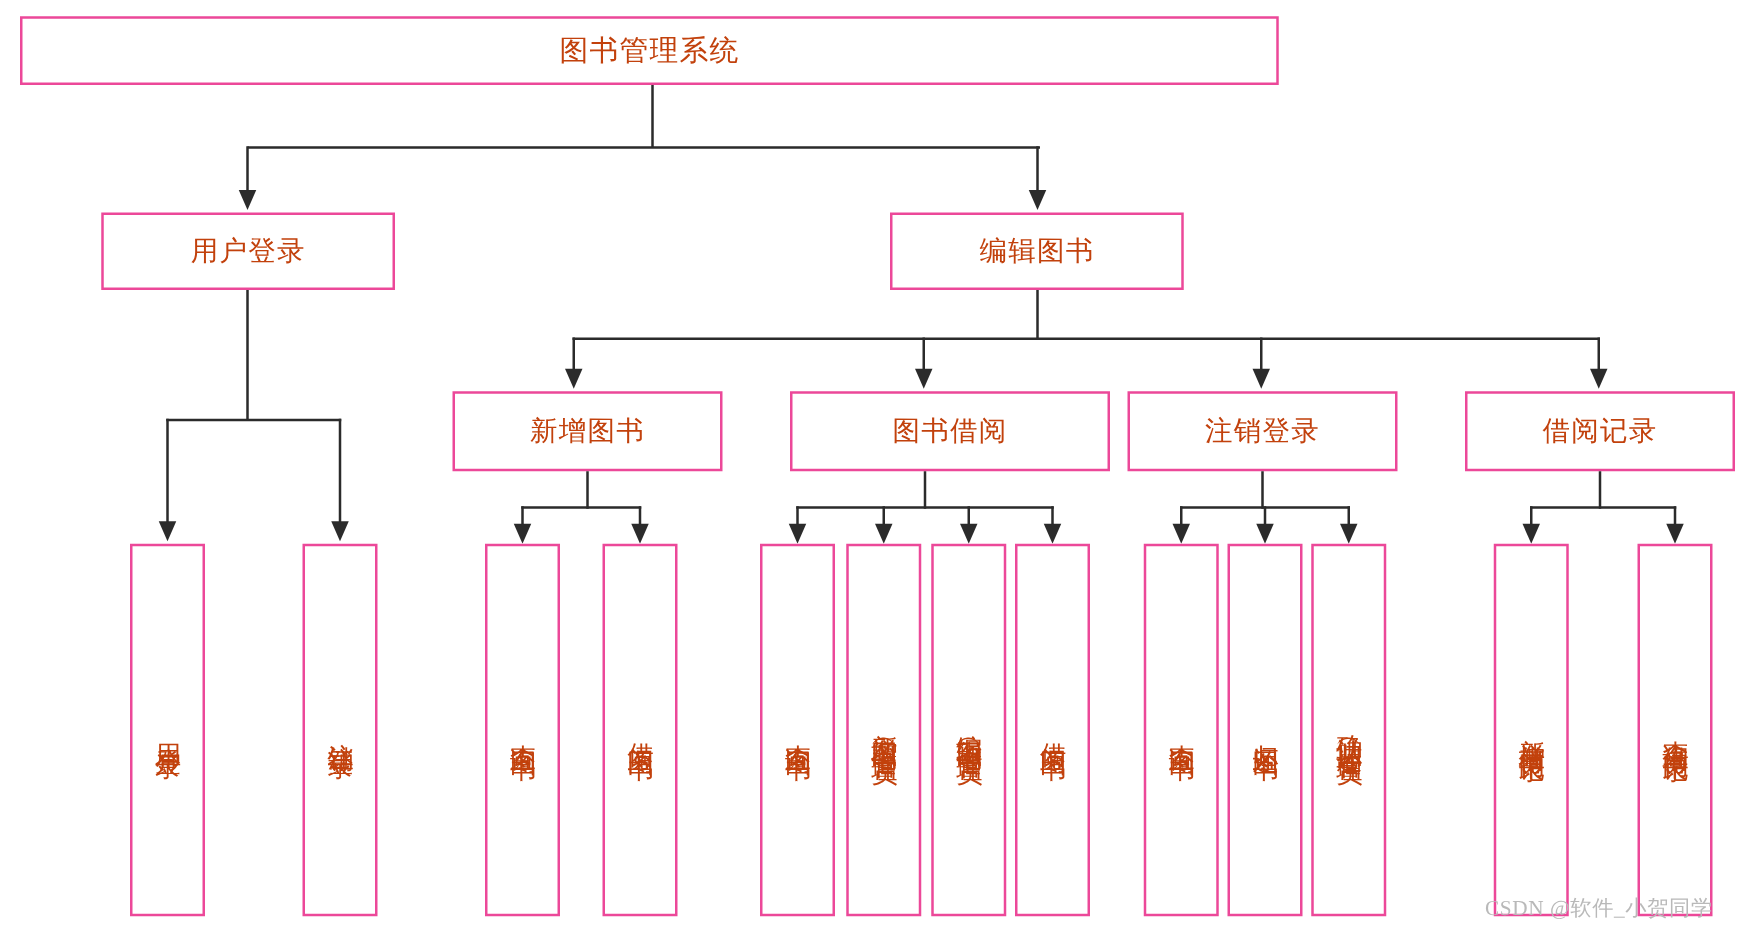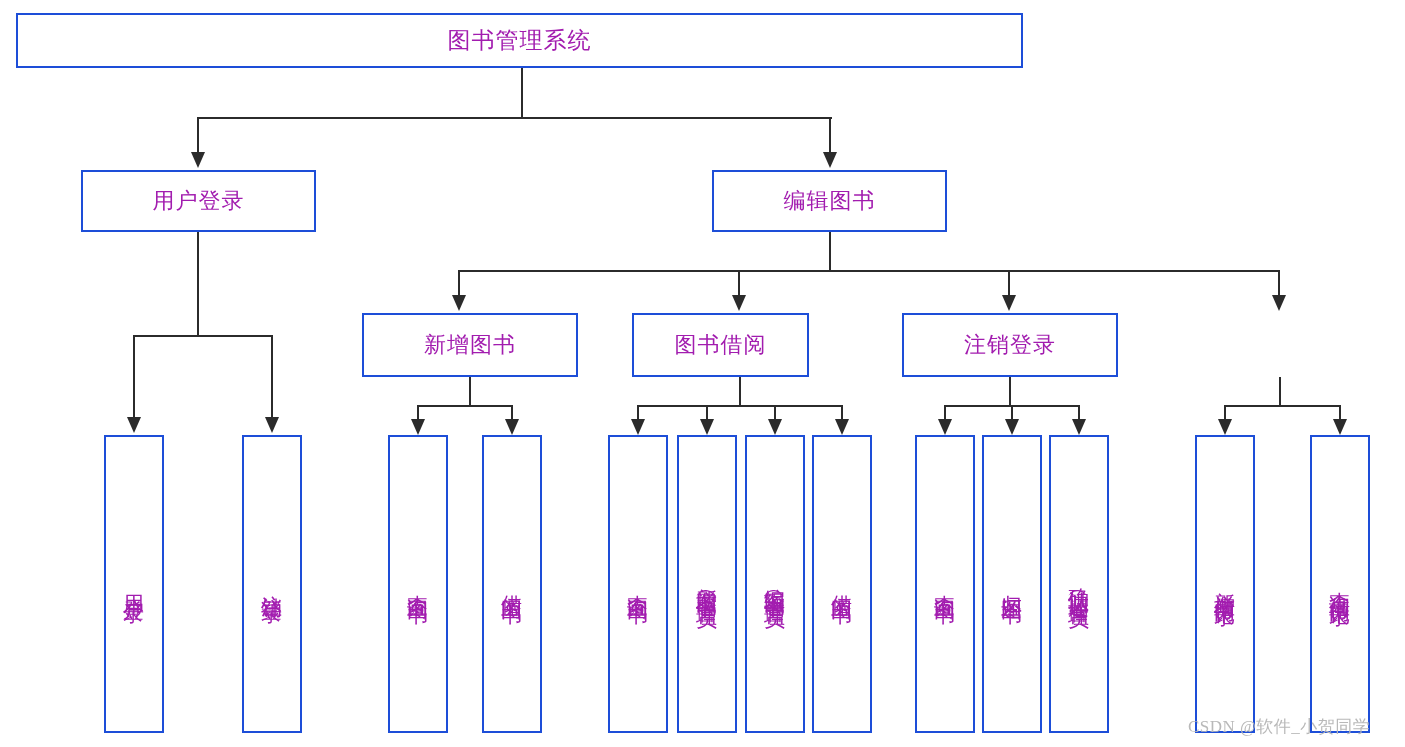--- a/index.html
+++ b/index.html
@@ -14,25 +14,25 @@
     position: relative;
     width: 1405px;
     height: 747px;
     background: #ffffff;
     overflow: hidden;
   }
   .node {
     position: absolute;
     box-sizing: border-box;
     background: #ffffff;
-    border: 2px solid #1d4ed8;
+    border: 2px solid #ec4899;
     display: flex;
     align-items: center;
     justify-content: center;
-    color: #a21caf;
+    color: #c2410c;
   }
   .node .label {
     display: block;
     text-align: center;
     line-height: 1.12;
     white-space: nowrap;
   }
   
   .node.horiz .label {
     font-size: 22px;
@@ -112,25 +112,28 @@
   <div class="ln vline" style="left:738px; top:270px; width:2px; height:27px;"></div>
   <div class="arrow" style="left:732px; top:295px;"></div>
   <div class="ln vline" style="left:1008px; top:270px; width:2px; height:27px;"></div>
   <div class="arrow" style="left:1002px; top:295px;"></div>
   <div class="ln vline" style="left:1278px; top:270px; width:2px; height:27px;"></div>
   <div class="arrow" style="left:1272px; top:295px;"></div>
 
   <div class="node horiz" style="left:362px; top:313px; width:216px; height:64px;">
     <span class="label">新增图书</span>
   </div>
-  <div class="node horiz" style="left:632px; top:313px; width:177px; height:64px;">
+  <div class="node horiz" style="left:632px; top:313px; width:256px; height:64px;">
     <span class="label">图书借阅</span>
   </div>
   <div class="node horiz" style="left:902px; top:313px; width:216px; height:64px;">
     <span class="label">注销登录</span>
+  </div>
+  <div class="node horiz" style="left:1172px; top:313px; width:216px; height:64px;">
+    <span class="label">借阅记录</span>
   </div>
 
   <div class="ln vline" style="left:469px; top:377px; width:2px; height:30px;"></div>
   <div class="ln hline" style="left:417px; top:405px; width:96px; height:2px;"></div>
   <div class="ln vline" style="left:417px; top:405px; width:2px; height:16px;"></div>
   <div class="arrow" style="left:411px; top:419px;"></div>
   <div class="ln vline" style="left:511px; top:405px; width:2px; height:16px;"></div>
   <div class="arrow" style="left:505px; top:419px;"></div>
 
   <div class="ln vline" style="left:739px; top:377px; width:2px; height:30px;"></div>

